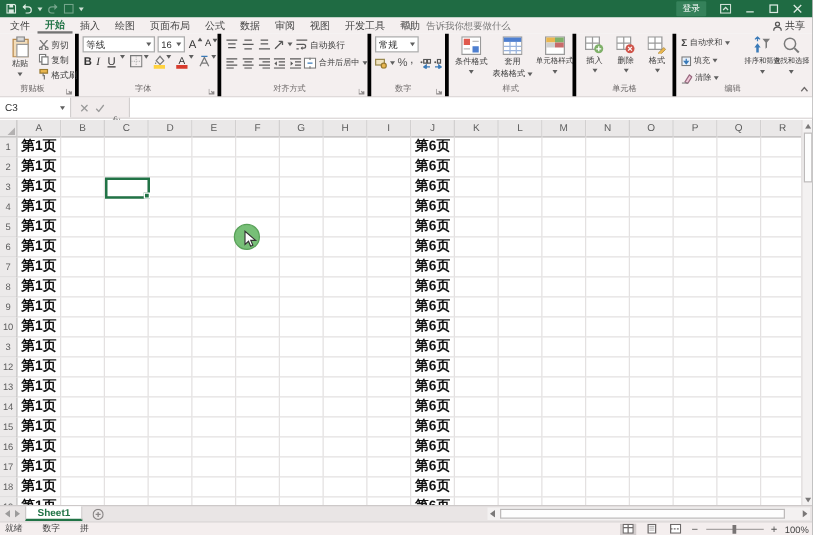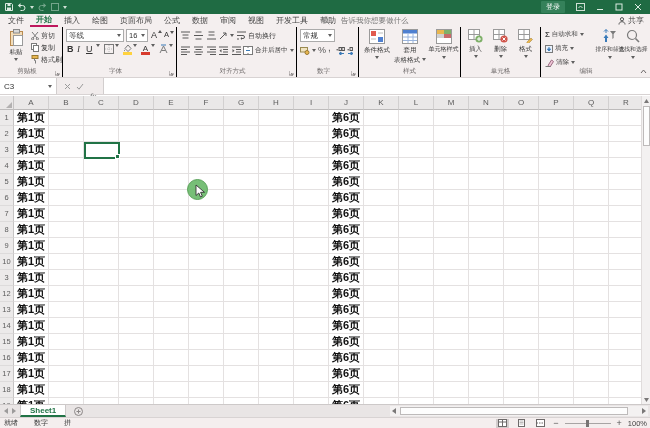--- a/index.html
+++ b/index.html
@@ -14,28 +14,28 @@
   .qat{display:flex;align-items:center;gap:4px;padding-left:5px;}
   .qat .faded{opacity:.45;}
   .title-text{position:absolute;left:0;right:0;text-align:center;color:#d9e9df;font-size:7.5px;pointer-events:none;}
   .win-right{position:absolute;right:0;top:0;height:14px;display:flex;align-items:center;gap:11px;padding-right:8px;}
   .signin{background:#35815a;color:#fff;font-size:7px;padding:1px 5px;border-radius:1px;}
 
   
   .tabrow{position:absolute;left:0;top:14px;width:650px;height:13px;background:#f4efef;
           display:flex;align-items:stretch;font-size:8px;color:#444;}
   .rtab{padding:0 6px;display:flex;align-items:center;white-space:nowrap;}
-  .rtab.active{color:#217346;font-weight:700;border-bottom:2px solid #be185d;}
+  .rtab.active{color:#217346;font-weight:700;border-bottom:2px solid #737373;}
   .tellme{position:absolute;left:322px;top:0;height:13px;display:flex;align-items:center;gap:11px;color:#777;font-size:7.5px;}
   .share{position:absolute;right:6px;top:0;height:13px;display:flex;align-items:center;gap:2px;color:#444;font-size:8px;}
 
   
   .ribbon{position:absolute;left:0;top:27px;width:650px;height:51px;background:#f4efef;
           border-bottom:1px solid #d8d3d3;font-size:7px;color:#3d3d3d;}
-  .rgroup{position:absolute;top:0;height:50px;border-right:1px solid #000000;}
+  .rgroup{position:absolute;top:0;height:50px;border-right:3px solid #000000;}
   .glabel{position:absolute;bottom:1px;left:0;right:8px;text-align:center;font-size:6.5px;color:#6e6a6a;white-space:nowrap;}
   .launcher{position:absolute;bottom:1px;right:2px;}
   .bigbtn{position:absolute;top:2px;display:flex;flex-direction:column;align-items:center;gap:2px;text-align:center;white-space:nowrap;}
   .bigbtn .blab{font-size:6.5px;line-height:7.5px;}
   .smallbtn{position:absolute;display:flex;align-items:center;gap:2px;white-space:nowrap;font-size:7px;height:11px;}
   .combo{position:absolute;background:#fff;border:1px solid #ababab;height:13px;display:flex;align-items:center;
          justify-content:space-between;padding:0 2px;font-size:7.5px;color:#333;}
   .car{width:0;height:0;border-left:2.5px solid transparent;border-right:2.5px solid transparent;
        border-top:3px solid #5f5f5f;display:inline-block;flex:none;}
   .letterbtn{position:absolute;top:17px;height:12px;display:flex;align-items:flex-start;gap:1px;font-size:9px;color:#333;}

